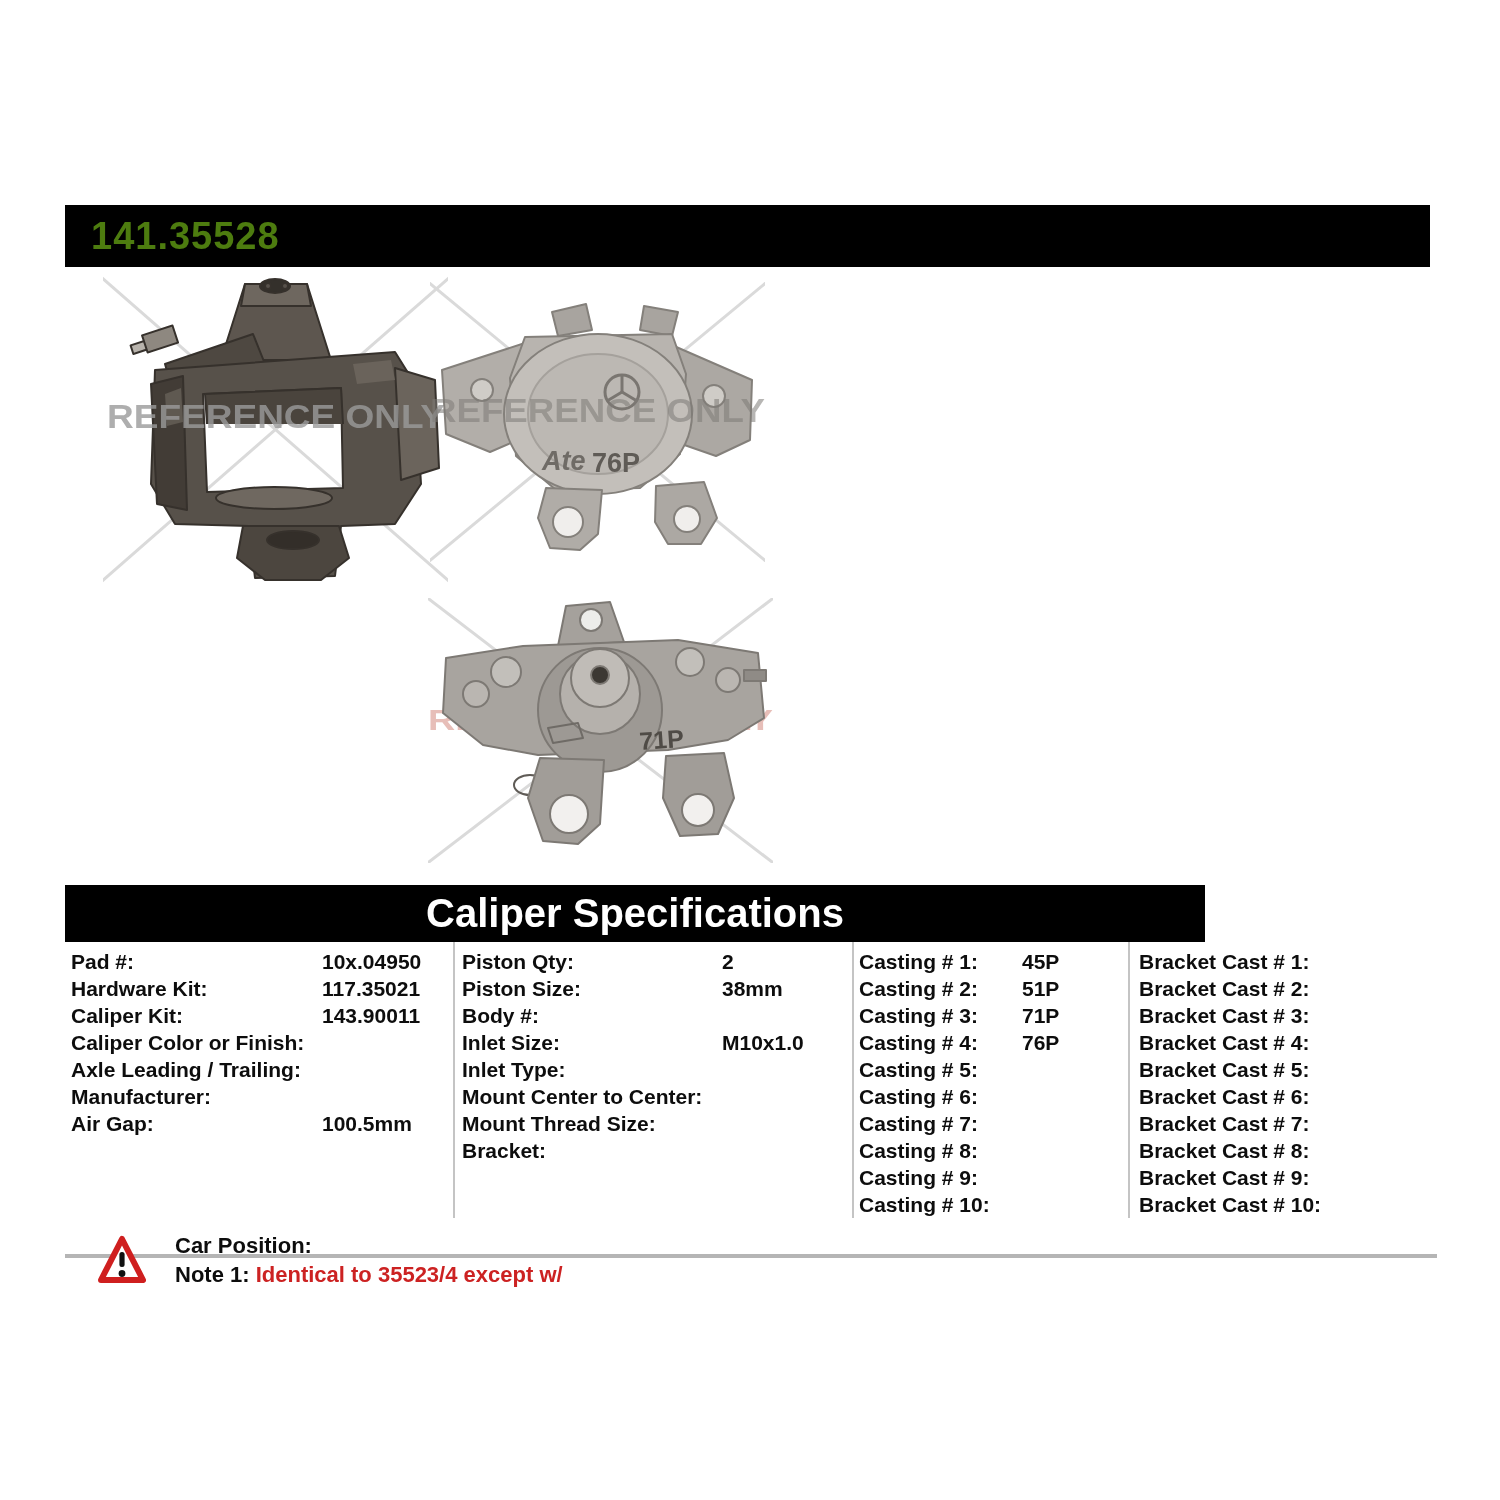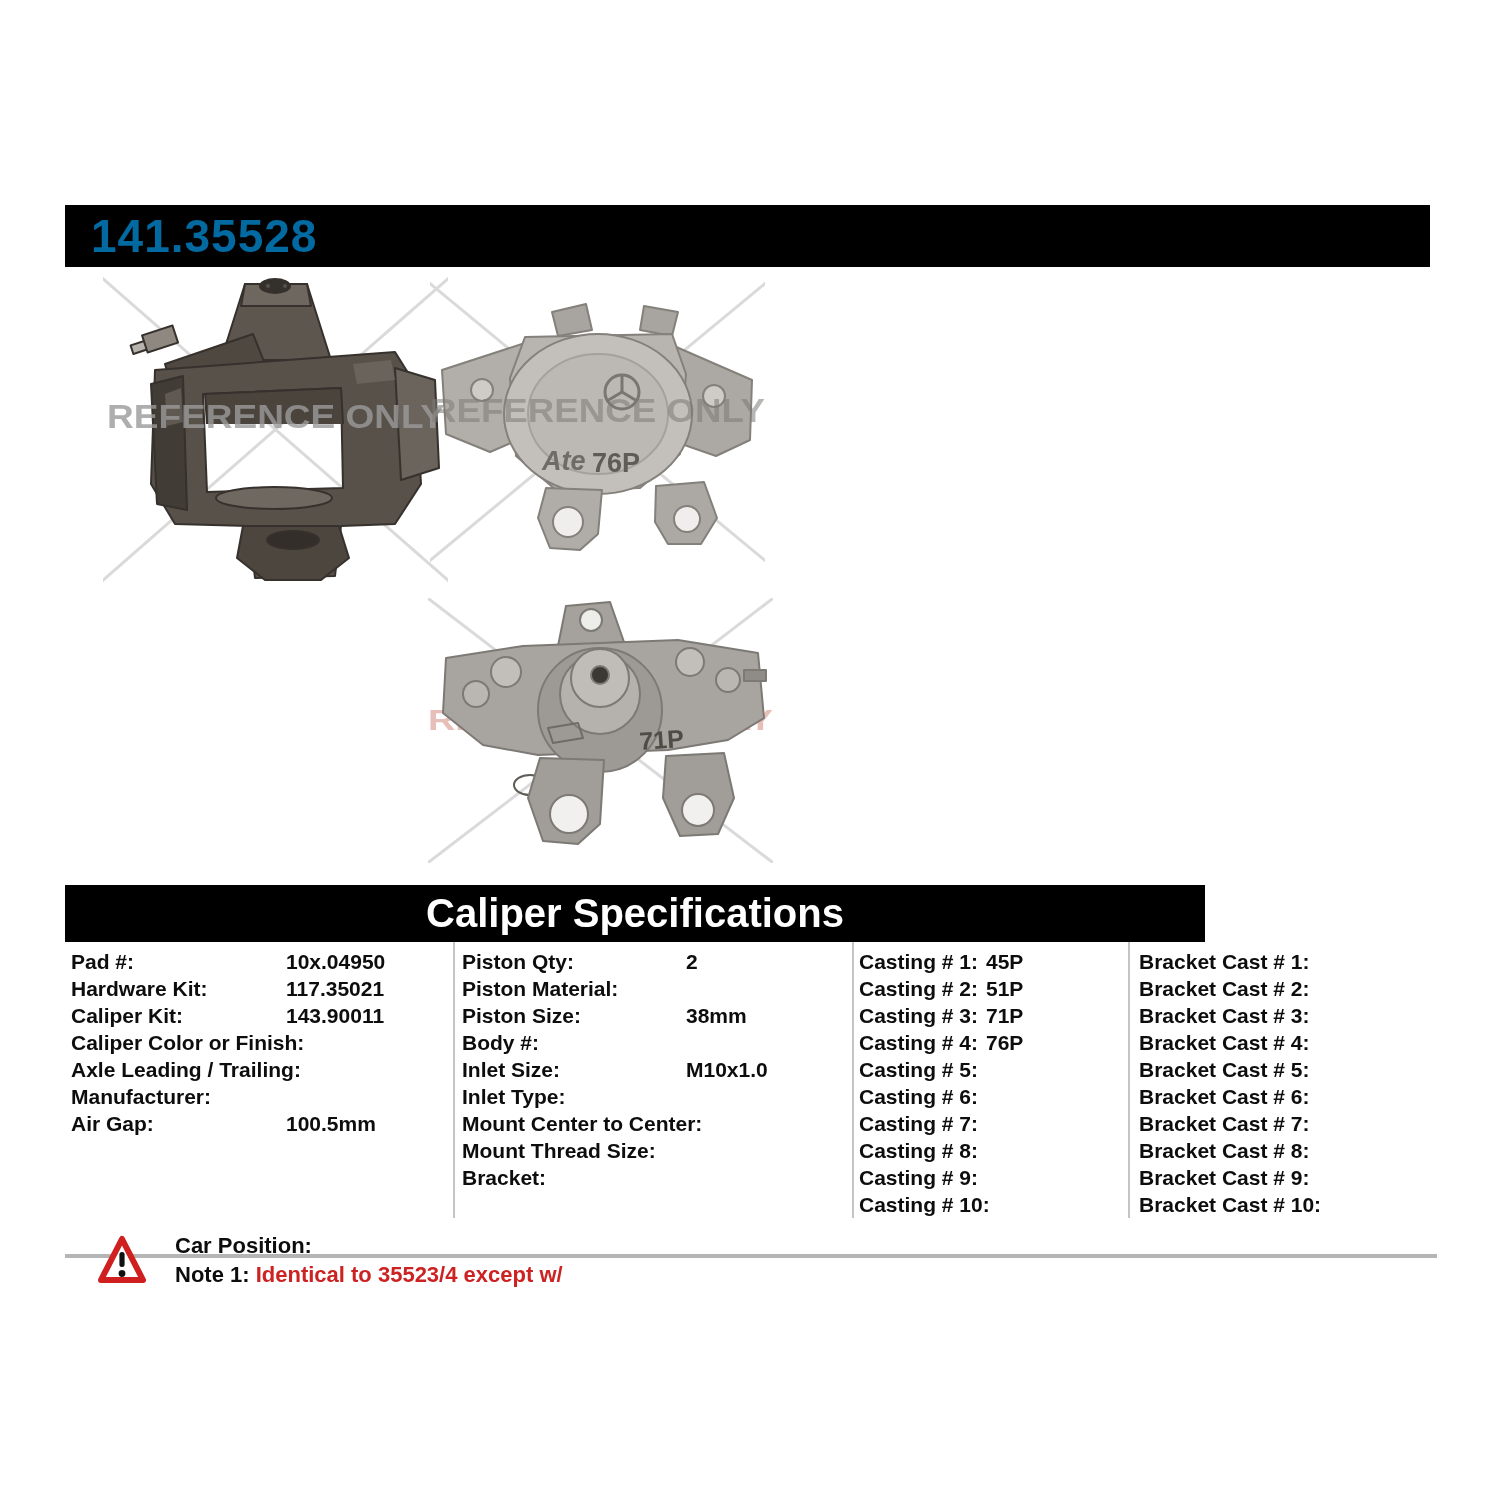--- a/index.html
+++ b/index.html
@@ -2,21 +2,21 @@
 <html><head>
 <meta charset="utf-8">
 <style>
   html,body{margin:0;padding:0;background:#ffffff;}
   #page{position:relative;width:1500px;height:1500px;background:#ffffff;overflow:hidden;
         font-family:"Liberation Sans", sans-serif;color:#0d0d0d;}
 
   
   .hdr-bar{position:absolute;left:65px;top:205px;width:1365px;height:62px;background:#000;
            display:flex;justify-content:space-between;align-items:center;}
-  .hdr-part{color:#0369a1;font-size:46px;font-weight:bold;padding-left:26px;letter-spacing:1px;}
+  .hdr-part{color:#4d7c0f;font-size:38px;font-weight:bold;padding-left:26px;letter-spacing:1px;}
   .hdr-title{color:#fff;font-size:46px;font-weight:bold;padding-right:20px;}
 
   
   .photo{position:absolute;}
   .ph1{left:103px;top:272px;width:345px;height:315px;}
   .ph2{left:430px;top:282px;width:335px;height:280px;}
   .ph3{left:428px;top:598px;width:345px;height:265px;}
   .photo svg{width:100%;height:100%;display:block;}
 
   
@@ -27,21 +27,21 @@
   .spec-table .btm{position:absolute;left:0;bottom:-4px;width:1372px;height:4px;background:#b5b5b5;}
   .vdiv{position:absolute;top:0;width:2px;height:276px;background:#c4c4c4;}
   .v1{left:388px;} .v2{left:787px;} .v3{left:1063px;}
   .spec-col{position:absolute;top:6px;}
   .c1{left:6px;width:380px;}
   .c2{left:397px;width:388px;}
   .c3{left:794px;width:266px;}
   .c4{left:1074px;width:288px;}
   .row{display:flex;height:27px;align-items:center;white-space:nowrap;}
   .row .lbl{font-size:21px;font-weight:bold;}
-  .row .val{font-size:21px;font-weight:bold;}
+  .row .val{font-size:21px;font-weight:bold;margin-left:36px;}
   .c1 .lbl{width:215px;} .c2 .lbl{width:224px;} .c3 .lbl{width:127px;} .c4 .lbl{width:230px;}
 
   
   .warn-icon{position:absolute;left:98px;top:1234px;width:48px;height:52px;}
   .note-block{position:absolute;left:175px;top:1231px;font-size:22px;font-weight:bold;line-height:29px;}
   .note-line{white-space:nowrap;}
   .note-red{color:#cc2222;}
 </style>
 </head>
 <body>
@@ -182,24 +182,20 @@
           <span class="val">100.5mm</span>
         </div>
     </div>
 
     <div class="spec-col c2">
       <div class="row">
           <span class="lbl">Piston Qty:</span>
           <span class="val">2</span>
         </div>
       <div class="row">
-          <span class="lbl">Piston Material:</span>
-          <span class="val"></span>
-        </div>
-      <div class="row">
           <span class="lbl">Piston Size:</span>
           <span class="val">38mm</span>
         </div>
       <div class="row">
           <span class="lbl">Body #:</span>
           <span class="val"></span>
         </div>
       <div class="row">
           <span class="lbl">Inlet Size:</span>
           <span class="val">M10x1.0</span>

